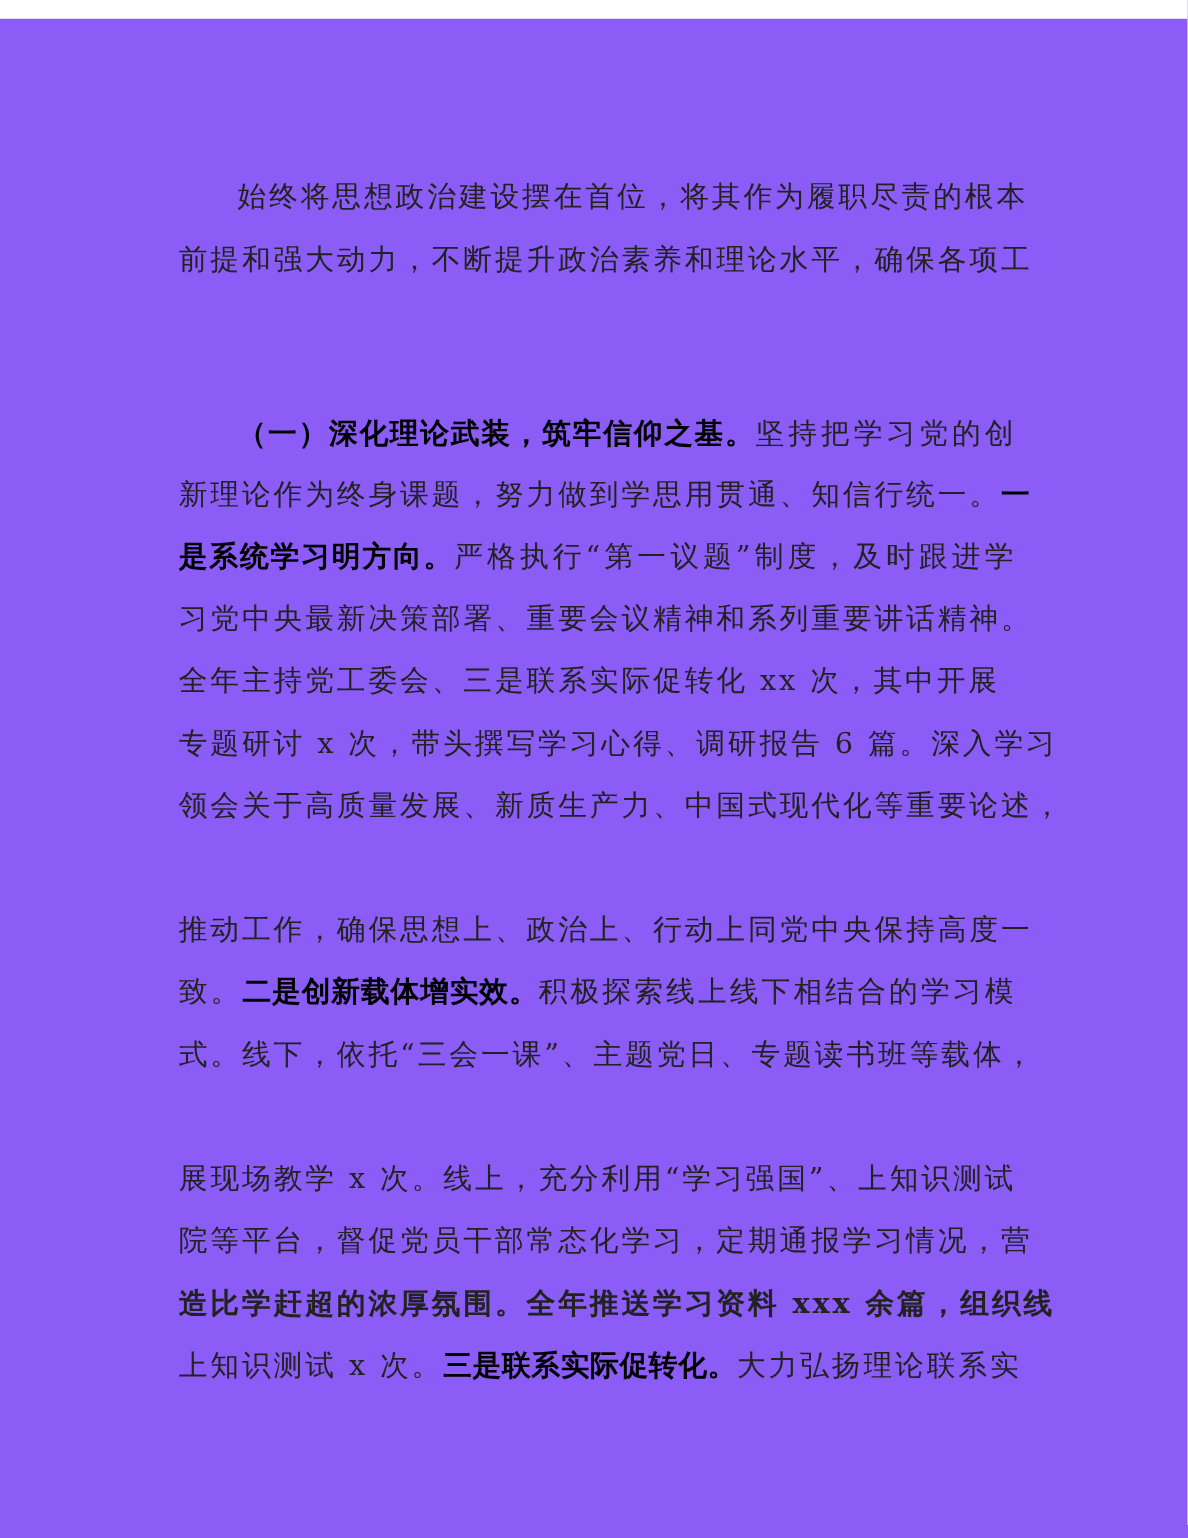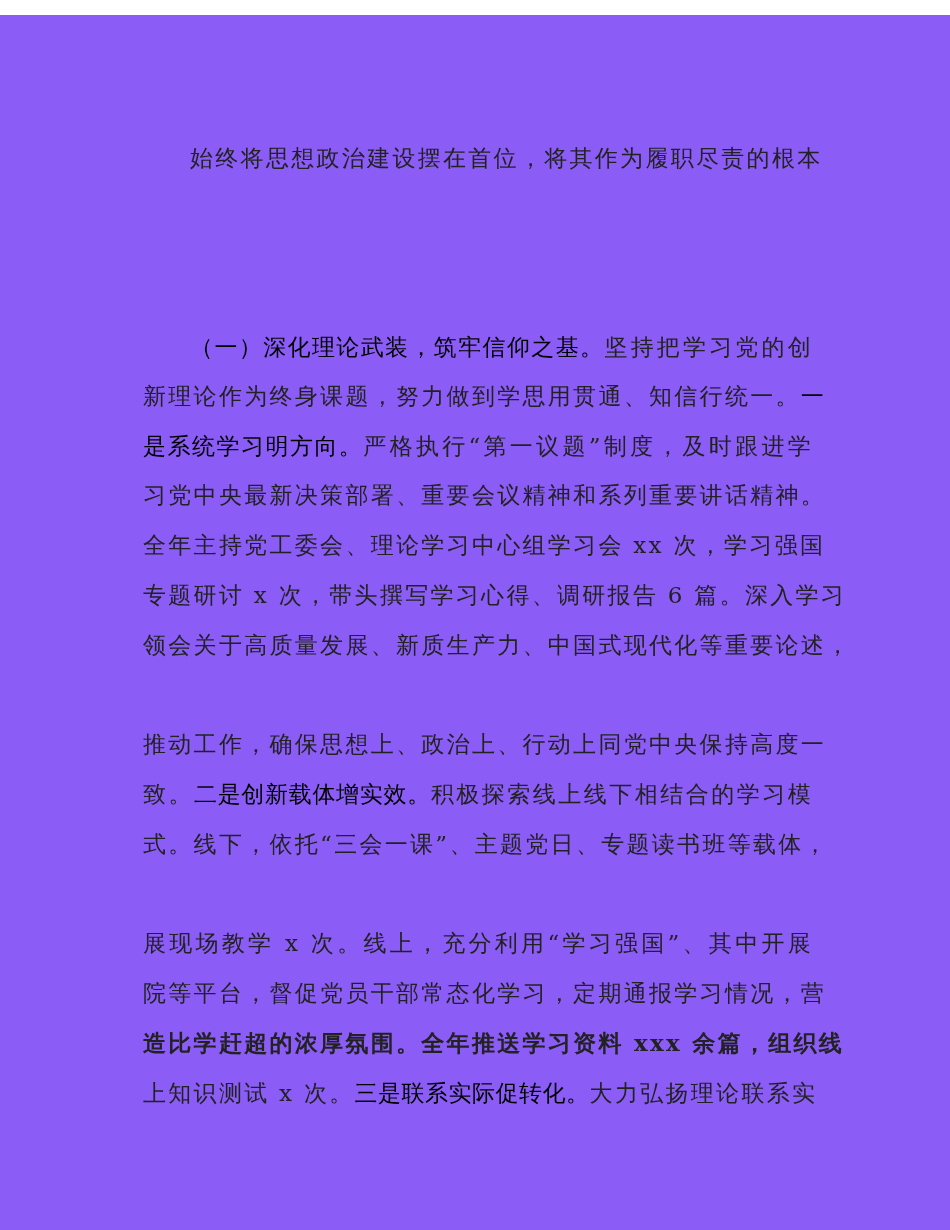--- a/index.html
+++ b/index.html
@@ -36,50 +36,51 @@
     .line.justify {
       text-align-last: justify;
       text-align: justify;
     }
     .line.indent {
       left: 190px;
       width: 623px;
     }
     .b {
       font-family: "DejaVu Sans", "Liberation Sans", sans-serif;
-      font-weight: normal;
+      font-weight: bold;
       color: #000;
       letter-spacing: 0.5px;
     }
   </style>
 </head>
 <body>
 
 <div class="page">
 
   <div class="line indent" style="top:123px;">始终将思想政治建设摆在首位，将其作为履职尽责的根本</div>
+  <div class="line justify" style="top:173px;">前提和强大动力，不断提升政治素养和理论水平，确保各项工</div>
 
   <div class="line indent justify" style="top:312px;">
     <span class="b">（一）深化理论武装，筑牢信仰之基。</span><span>坚持把学习党的创</span>
   </div>
   <div class="line justify" style="top:361px;">
     <span>新理论作为终身课题，努力做到学思用贯通、知信行统一。</span><span class="b">一</span>
   </div>
   <div class="line justify" style="top:411px;">
     <span class="b">是系统学习明方向。</span><span>严格执行“第一议题”制度，及时跟进学</span>
   </div>
   <div class="line justify" style="top:460px;">习党中央最新决策部署、重要会议精神和系列重要讲话精神。</div>
-  <div class="line" style="top:510px;">全年主持党工委会、理论学习中心组学习会 xx 次，学习强国</div>
+  <div class="line" style="top:510px;">全年主持党工委会、三是联系实际促转化 xx 次，其中开展</div>
   <div class="line" style="top:560px;text-align:right;">专题研讨 x 次，带头撰写学习心得、调研报告 6 篇。深入学习</div>
   <div class="line justify" style="top:610px;">领会关于高质量发展、新质生产力、中国式现代化等重要论述，</div>
   <div class="line justify" style="top:709px;">推动工作，确保思想上、政治上、行动上同党中央保持高度一</div>
   <div class="line justify" style="top:759px;">
     <span>致。</span><span class="b">二是创新载体增实效。</span><span>积极探索线上线下相结合的学习模</span>
   </div>
   <div class="line justify" style="top:809px;">式。线下，依托“三会一课”、主题党日、专题读书班等载体，</div>
-  <div class="line justify" style="top:908px;">展现场教学 x 次。线上，充分利用“学习强国”、其中开展</div>
+  <div class="line justify" style="top:908px;">展现场教学 x 次。线上，充分利用“学习强国”、上知识测试</div>
   <div class="line justify" style="top:958px;">院等平台，督促党员干部常态化学习，定期通报学习情况，营</div>
   <div class="line justify" style="top:1008px;font-weight:bold;">造比学赶超的浓厚氛围。全年推送学习资料 xxx 余篇，组织线</div>
   <div class="line justify" style="top:1058px;">
     <span>上知识测试 x 次。</span><span class="b">三是联系实际促转化。</span><span>大力弘扬理论联系实</span>
   </div>
 
 </div>
 
 </body></html>

